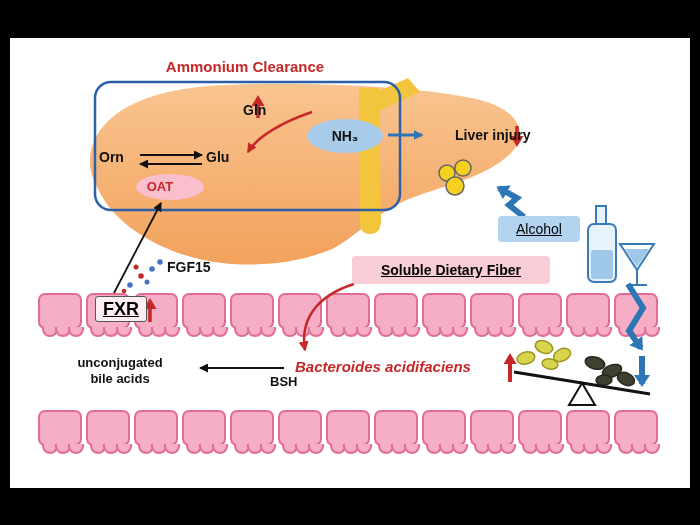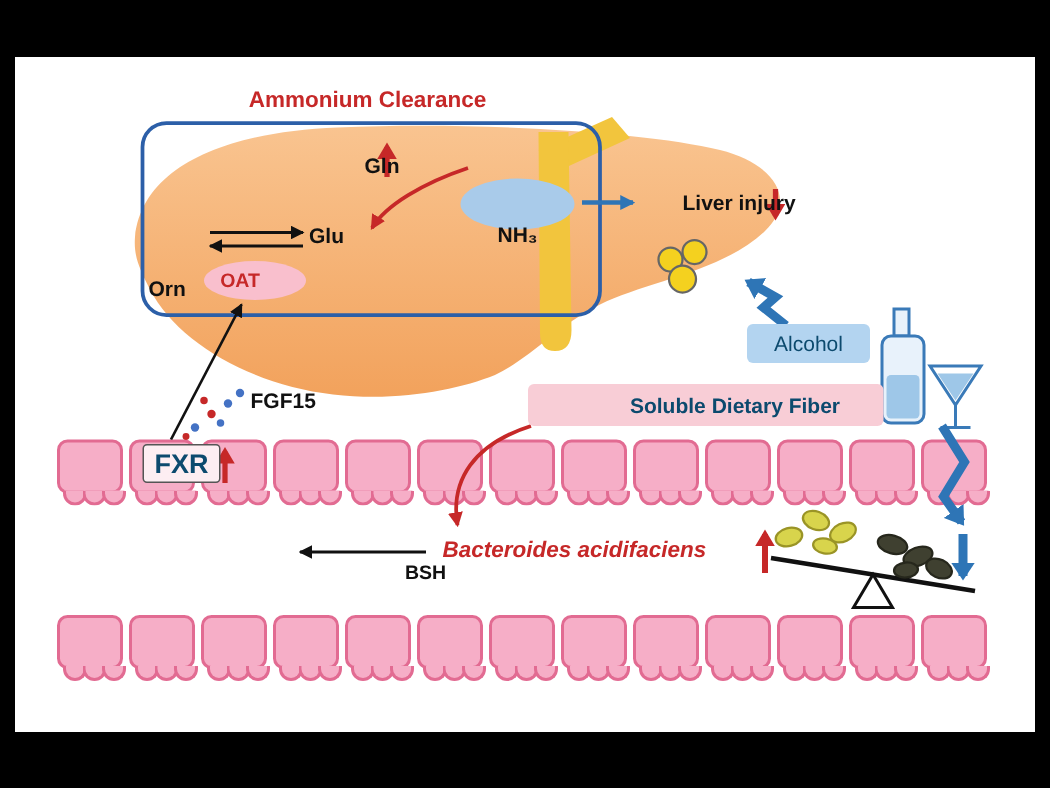--- a/index.html
+++ b/index.html
@@ -19,34 +19,34 @@
   .ep-row{position:absolute;left:28px;display:flex;gap:4px;z-index:1;}
   #row1{top:255px;}
   #row2{top:372px;}
   .cell{position:relative;width:44px;height:36px;background:var(--cell-pink);
         border:2px solid var(--cell-border);border-radius:7px;box-sizing:border-box;}
   .bump{position:absolute;bottom:-10px;width:12px;height:8px;background:var(--cell-pink);
         border:2px solid var(--cell-border);border-top:none;border-radius:0 0 10px 10px;
         box-sizing:content-box;}
   .bump.b0{left:2px}.bump.b1{left:15px}.bump.b2{left:28px}
   .lbl{position:absolute;z-index:3;color:#111;white-space:nowrap;}
-  .boxlbl{position:absolute;z-index:3;display:flex;align-items:center;justify-content:center;color:#0c4a6e;}
+  .boxlbl{position:absolute;z-index:3;display:flex;align-items:center;justify-content:center;color:#000000;text-decoration:underline;}
   #t-ammonium{left:135px;top:20px;width:200px;text-align:center;color:var(--accent-red);
               font-weight:bold;font-size:15px;white-space:nowrap;}
   #t-gln{left:206px;top:64px;font-size:14px;font-weight:bold;margin-left:27px;}
-  #t-orn{left:89px;top:111px;font-size:14px;font-weight:bold;margin-top:35px;}
+  #t-orn{left:89px;top:111px;font-size:14px;font-weight:bold;}
   #t-glu{left:196px;top:111px;font-size:14px;font-weight:bold;}
   #t-oat{left:128px;top:141px;width:44px;text-align:center;color:var(--accent-red);
          font-weight:bold;font-size:13px;}
-  #t-nh3{left:300px;top:90px;width:70px;text-align:center;font-size:14px;font-weight:bold;margin-top:20px;}
+  #t-nh3{left:300px;top:90px;width:70px;text-align:center;font-size:14px;font-weight:bold;}
   #t-liver-injury{left:421px;top:89px;font-size:14px;font-weight:bold;margin-left:24px;}
   #b-alcohol{left:488px;top:178px;width:82px;height:26px;background:var(--alcohol-blue);
              border-radius:4px;font-size:14px;}
   #b-fiber{left:342px;top:218px;width:198px;height:28px;background:var(--fiber-pink);
-           border-radius:4px;font-size:14px;font-weight:600;padding-left:39px;}
+           border-radius:4px;font-size:14px;font-weight:600;}
   #t-fgf15{left:157px;top:221px;font-size:14px;font-weight:bold;}
   #b-fxr{left:85px;top:258px;width:52px;height:26px;background:#fdeef2;
          border:1.5px solid #555;border-radius:3px;font-size:18px;font-weight:bold;box-sizing:border-box;}
   #t-unconj{left:40px;top:317px;width:140px;text-align:center;font-size:13px;
             font-weight:bold;line-height:1.25;white-space:normal;}
   #t-bsh{left:220px;top:336px;font-size:13px;font-weight:bold;padding-left:40px;}
   #t-bacteroides{left:285px;top:320px;color:var(--accent-red);font-style:italic;
                  font-weight:bold;font-size:15px;}
 </style>
 </head>
@@ -314,18 +314,22 @@
     <div id="b-fiber" class="boxlbl">
       <span>Soluble Dietary Fiber</span>
     </div>
 
     <div id="t-fgf15" class="lbl">FGF15</div>
 
     <div id="b-fxr" class="boxlbl">
       <span>FXR</span>
     </div>
 
+    <div id="t-unconj" class="lbl">
+      <div>unconjugated</div>
+      <div>bile acids</div>
+    </div>
 
     <div id="t-bsh" class="lbl">BSH</div>
     <div id="t-bacteroides" class="lbl">Bacteroides acidifaciens</div>
 
   </div>
 </div>
 
 </body></html>

